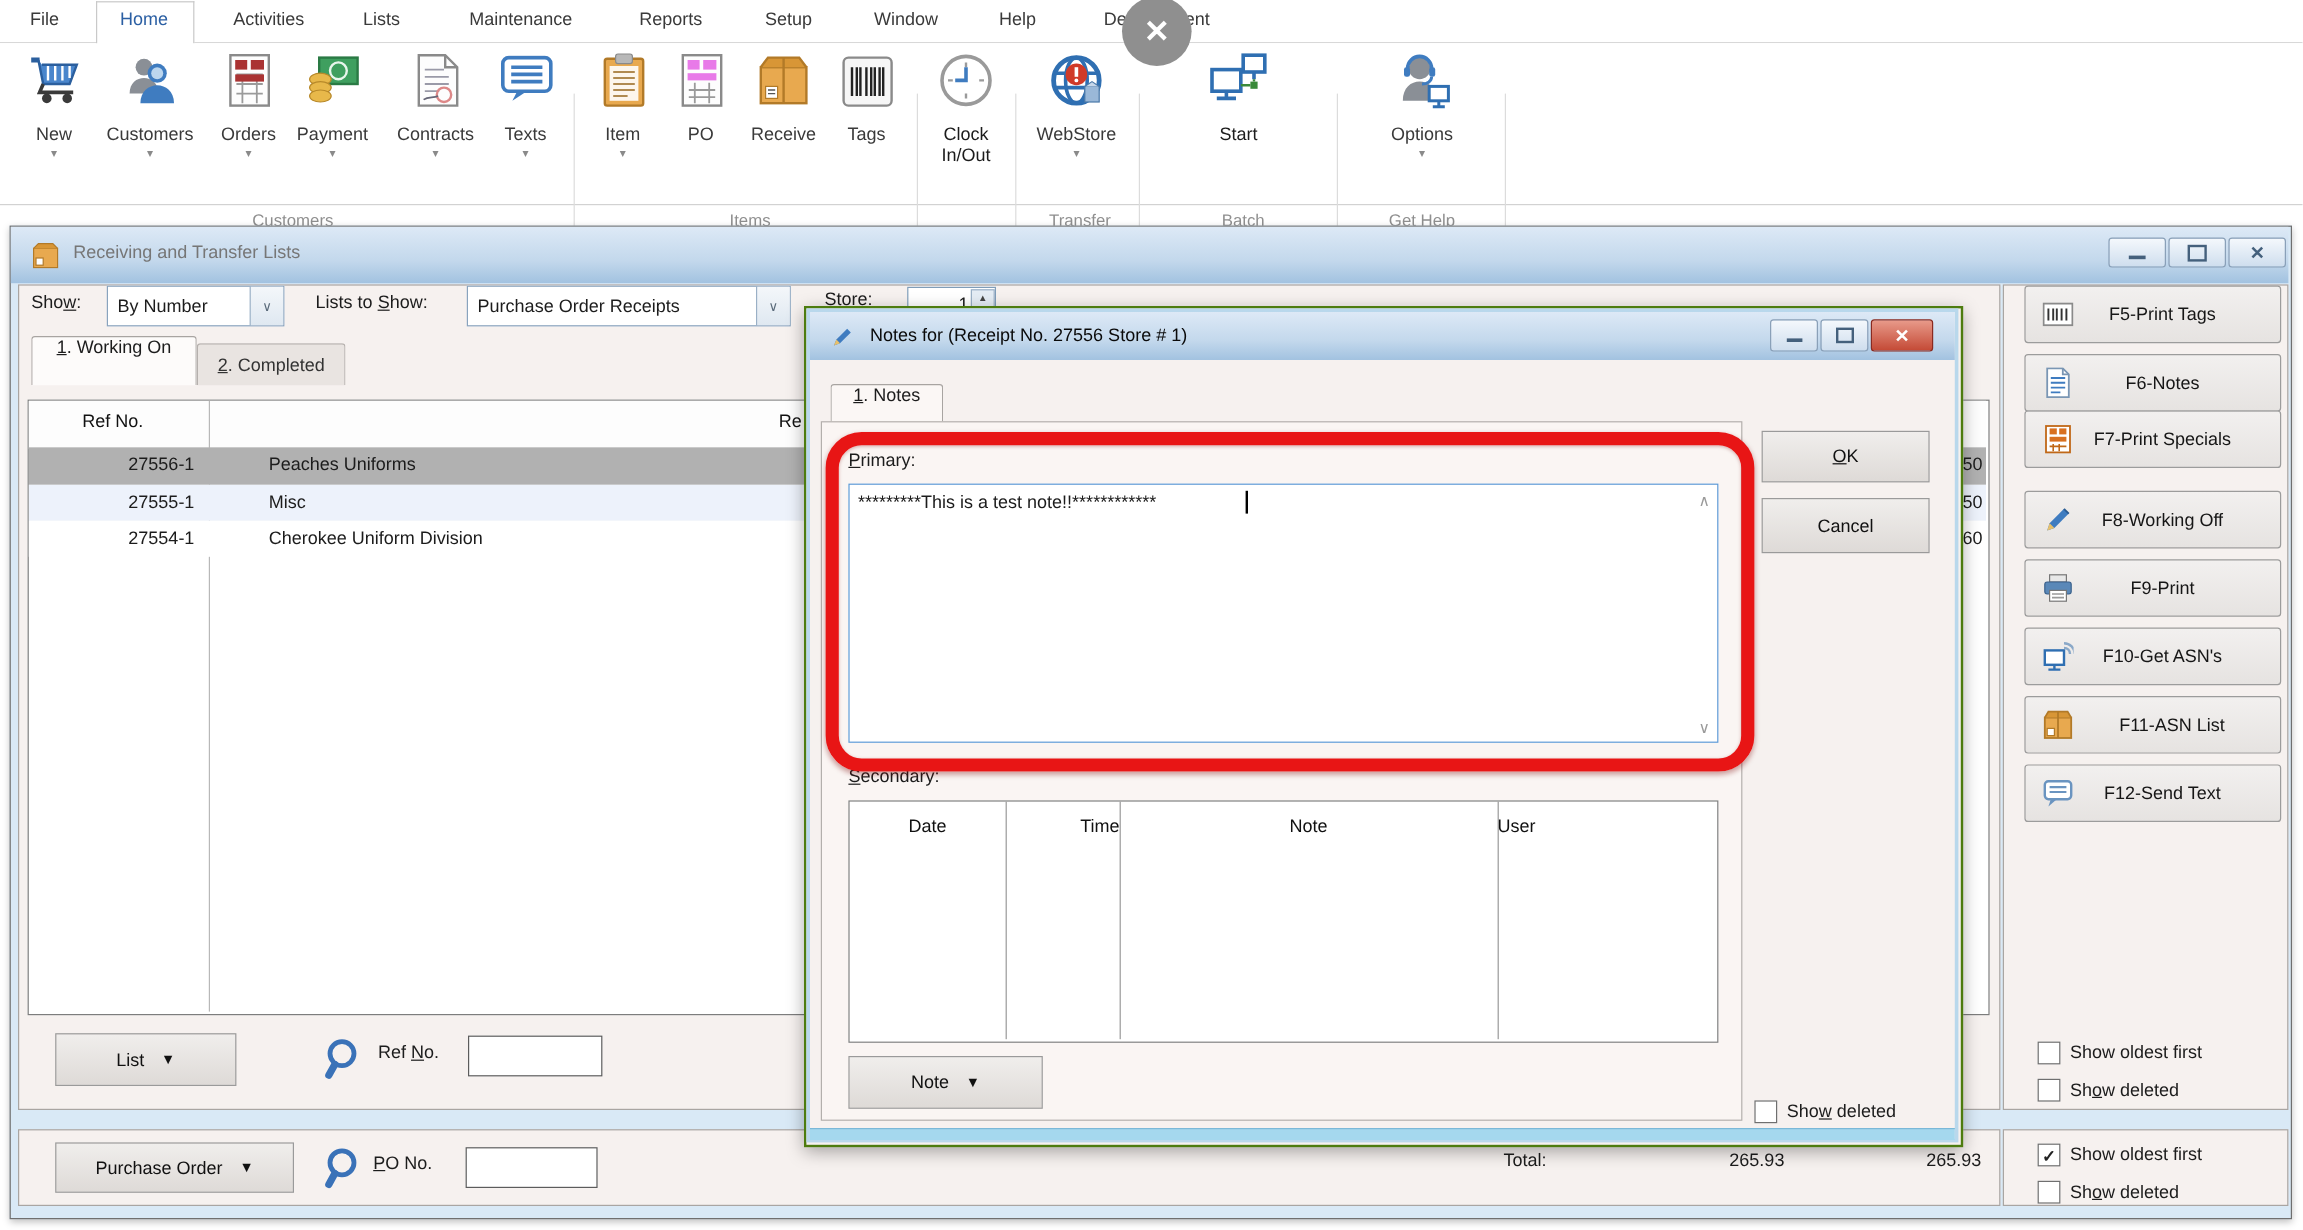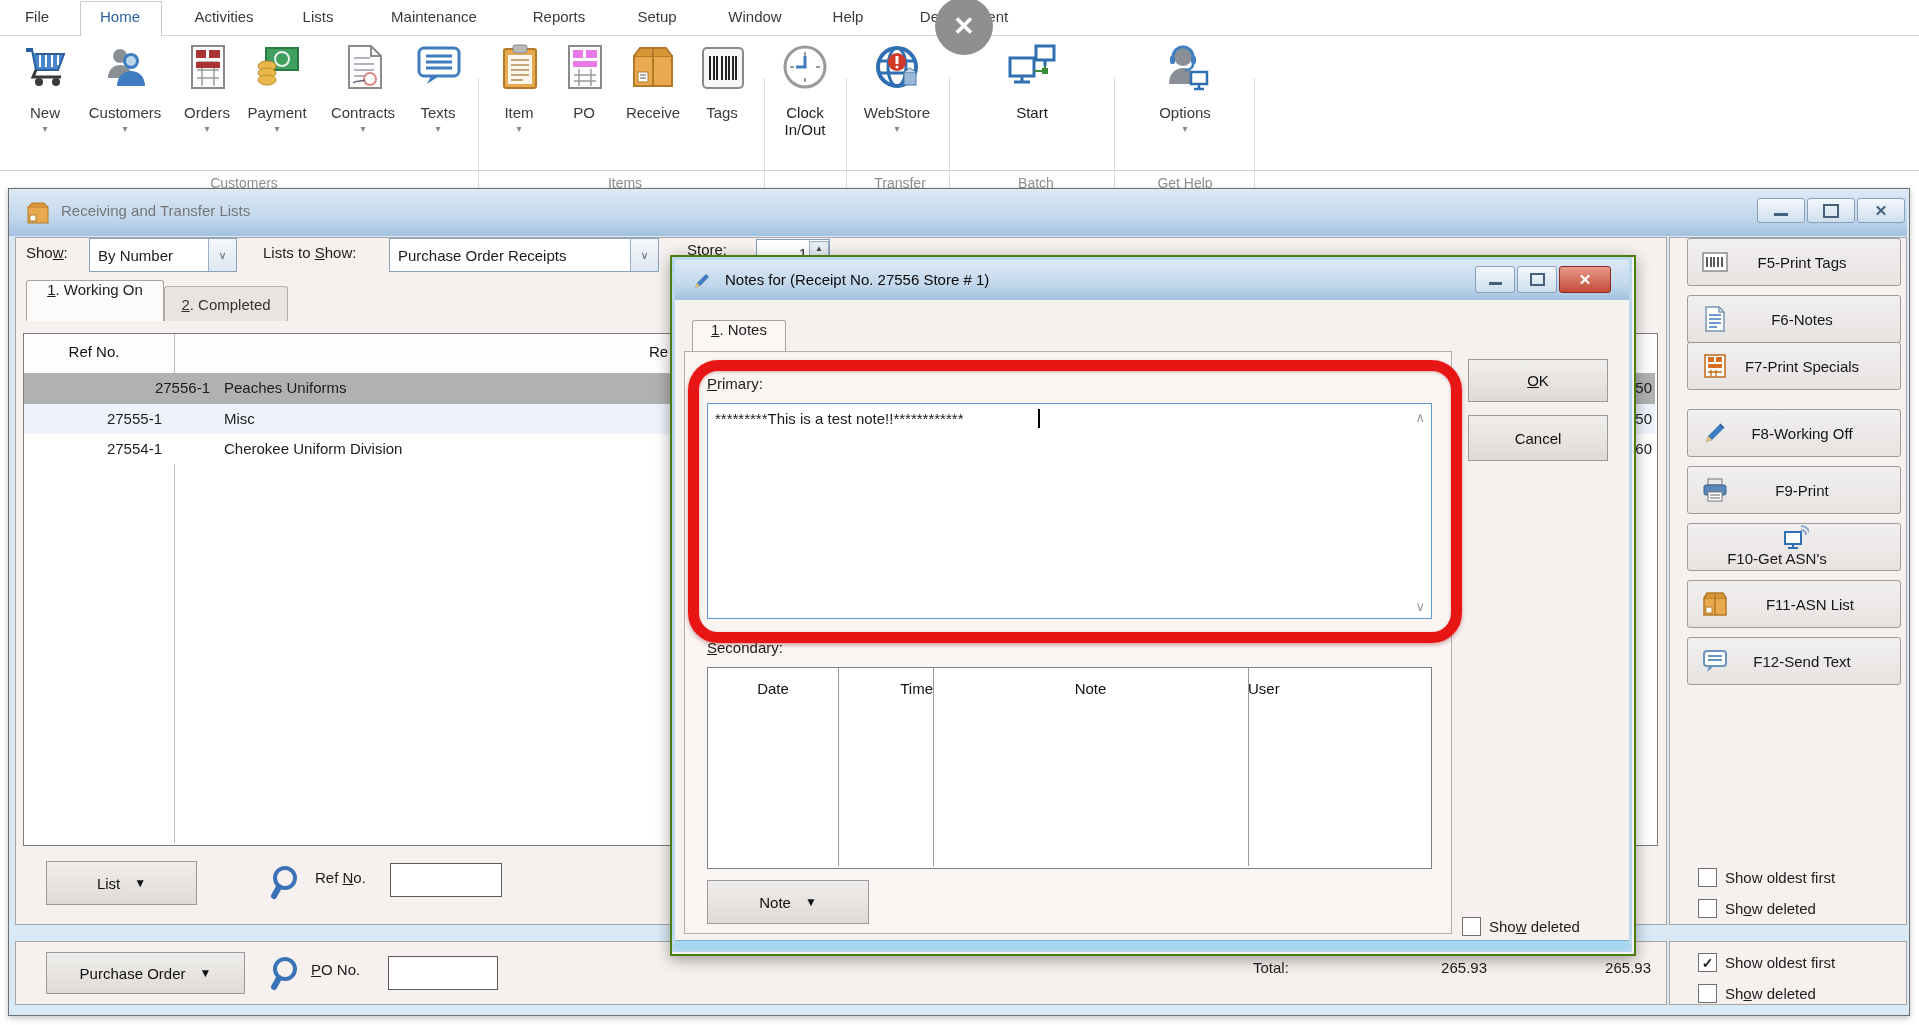--- a/index.html
+++ b/index.html
@@ -289,21 +289,21 @@
   </div>
 
   <div class="abs" style="left:14px;top:144px;width:1633px;height:511px;background:#fff;border:1px solid #7d7d7d;">
     <div class="abs" style="left:0;top:0;width:1631px;height:39px;background:#fdfdfd;border-bottom:1px solid #a8a8a8;">
       <span class="abs hdrcell" style="left:0;top:9px;width:140px;text-align:center;">Ref No.</span>
       <span class="abs hdrcell" style="left:625px;top:9px;">Re</span>
     </div>
     <div class="abs" style="left:150px;top:0;width:1px;height:509px;background:#b8b8b8;"></div>
 
     <div class="abs cbrow" style="left:0;top:39px;width:1631px;height:31px;background:#b1b1b1;">
-      <span class="abs" style="left:0;top:6px;width:138px;text-align:right;padding-left:48px;">27556-1</span>
+      <span class="abs" style="left:0;top:6px;width:138px;text-align:right;">27556-1</span>
       <span class="abs" style="left:200px;top:6px;">Peaches Uniforms</span>
       <span class="abs" style="left:1528px;top:6px;width:100px;text-align:right;">50</span>
     </div>
 
     <div class="abs cbrow" style="left:0;top:70px;width:1631px;height:30px;background:#edf2fb;">
       <span class="abs" style="left:0;top:6px;width:138px;text-align:right;">27555-1</span>
       <span class="abs" style="left:200px;top:6px;">Misc</span>
       <span class="abs" style="left:1528px;top:6px;width:100px;text-align:right;">50</span>
     </div>
 
@@ -378,21 +378,21 @@
   </div>
   <div class="abs sbbtn" style="top:277px;">
     <svg class="ic" viewBox="0 0 26 26">
           <rect x="6" y="2" width="14" height="6" fill="#e8e8e8" stroke="#777"></rect>
           <rect x="2" y="8" width="22" height="10" rx="2" fill="#5a88b8" stroke="#3a618c"></rect>
           <rect x="6" y="15" width="14" height="9" fill="#fff" stroke="#777"></rect>
           <path d="M8 18h10M8 21h10" stroke="#999" stroke-width="1.3"></path>
         </svg>
     <span class="tx">F9-Print</span>
   </div>
-  <div class="abs sbbtn" style="top:334px;flex-direction:column;">
+  <div class="abs sbbtn" style="top:334px;">
     <svg class="ic" viewBox="0 0 26 26">
           <rect x="2" y="8" width="16" height="12" fill="#fff" stroke="#2f6fb2" stroke-width="2"></rect>
           <path d="M10 20v4M5 24h10" stroke="#2f6fb2" stroke-width="2"></path>
           <path d="M18 6c3 0 5 2 5 5M18 2c5 0 9 4 9 9" fill="none" stroke="#8aa8c8" stroke-width="2"></path>
         </svg>
     <span class="tx">F10-Get ASN's</span>
   </div>
   <div class="abs sbbtn" style="top:391px;gap:16px;">
     <svg class="ic" viewBox="0 0 26 26">
           <rect x="2" y="7" width="22" height="17" fill="#e8a94f" stroke="#b27a28" stroke-width="1.5"></rect>

